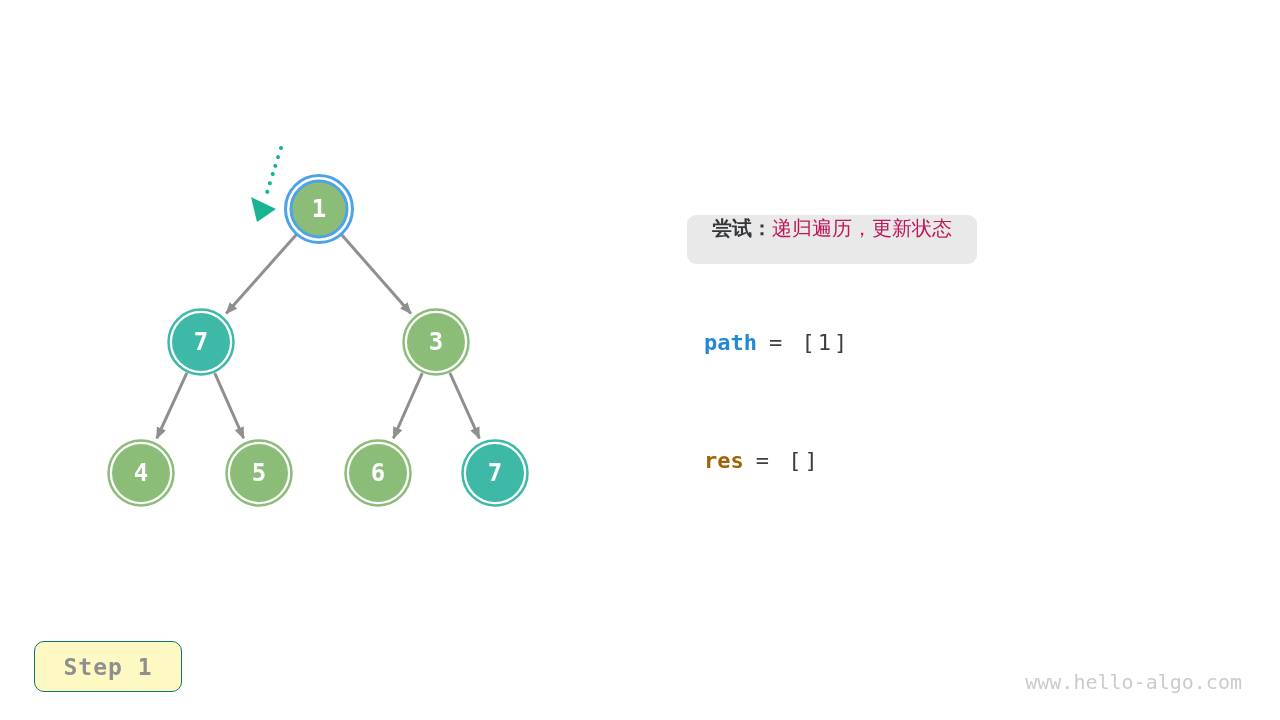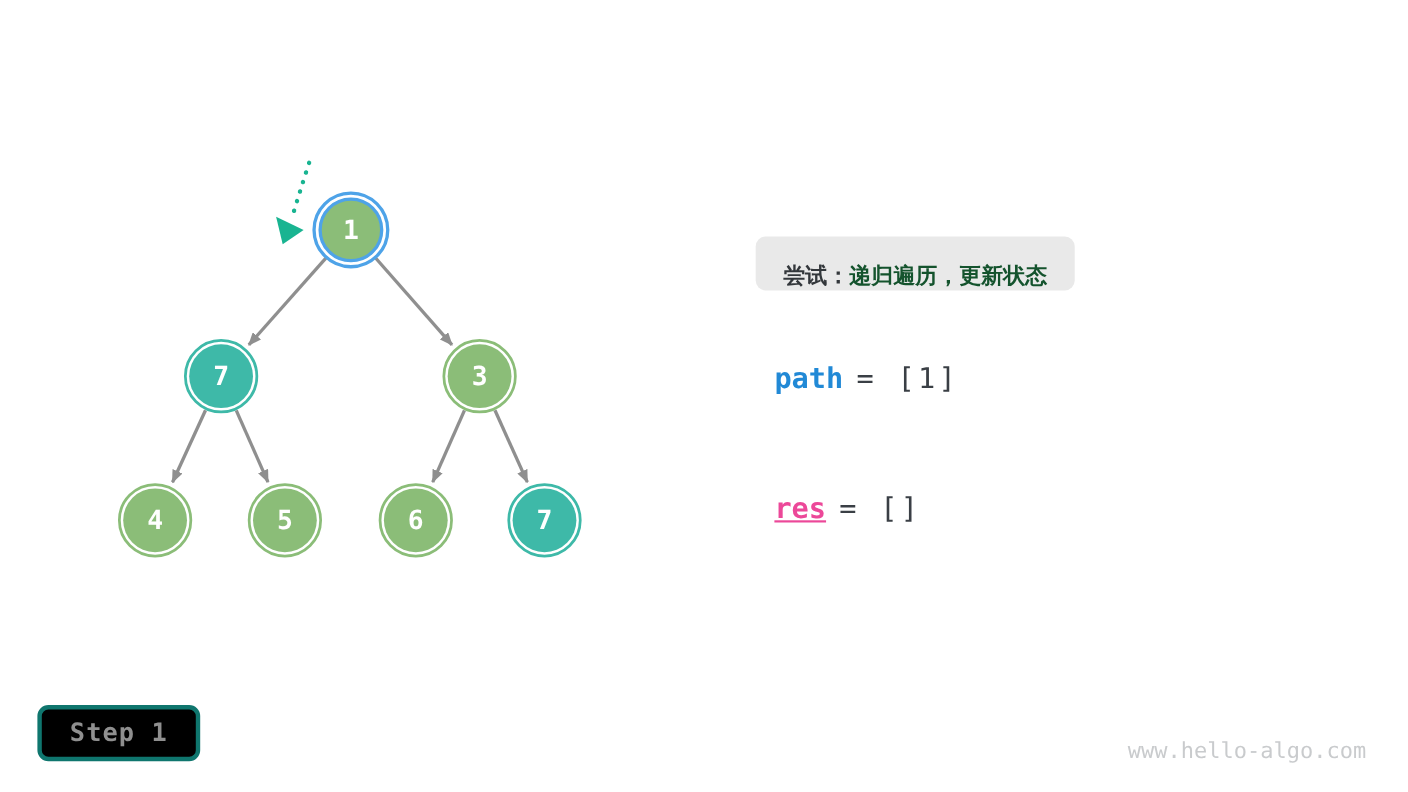--- a/index.html
+++ b/index.html
@@ -5,43 +5,43 @@
   * { margin: 0; padding: 0; box-sizing: border-box; }
   body { background: #ffffff; font-family: "Liberation Sans", sans-serif; }
   .canvas {
     position: relative; width: 1280px; height: 720px;
     background: #ffffff; overflow: hidden;
   }
   .tree-svg { position: absolute; left: 0; top: 0; }
   .panel-try {
     position: absolute; left: 687px; top: 215px; height: 49px;
     background: #e9e9e9; border-radius: 9px;
-    display: flex; align-items: flex-end; padding: 0 25px;
+    display: flex; align-items: flex-start; padding: 0 25px;
     font-size: 20px; white-space: nowrap;
   }
   .panel-back {
     position: absolute; left: 703px; top: 280px;
     font-size: 20px; white-space: nowrap;
   }
   .zh-label { font-weight: 700; color: #33373b; }
-  .zh-text { font-weight: 700; color: #14532d; }
+  .zh-text { font-weight: 400; color: #be185d; }
   .var-line {
     position: absolute; left: 704px;
     font-family: "DejaVu Sans Mono", "Liberation Mono", monospace;
-    font-size: 26px; white-space: nowrap;
+    font-size: 22px; white-space: nowrap;
   }
   .var-line.path { top: 330px; }
   .var-line.res  { top: 448px; }
   .var-name { font-weight: 700; }
   .var-name.path-color { color: #2189d6; }
-  .var-name.res-color  { color: #ec4899; text-decoration: underline; }
+  .var-name.res-color  { color: #a16207; }
   .var-value { color: #3a3f45; margin-left: 12px; letter-spacing: 3px; }
   .step-badge {
     position: absolute; left: 34px; top: 641px; width: 148px; height: 51px;
-    background: #000000; border: 4px solid #0f766e; border-radius: 10px;
+    background: #fef9c3; border: 1px solid #0f766e; border-radius: 10px;
     display: flex; align-items: center; justify-content: center;
     font-family: "DejaVu Sans Mono", "Liberation Mono", monospace;
     font-size: 23px; font-weight: 700; color: #8f8f8f; letter-spacing: 1px;
   }
   .watermark {
     position: absolute; right: 38px; bottom: 26px;
     font-family: "DejaVu Sans Mono", "Liberation Mono", monospace;
     font-size: 20px; color: #c9cbcd;
   }
 </style>

